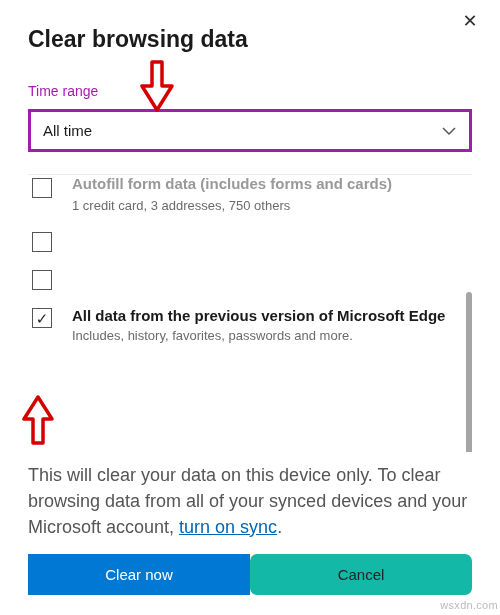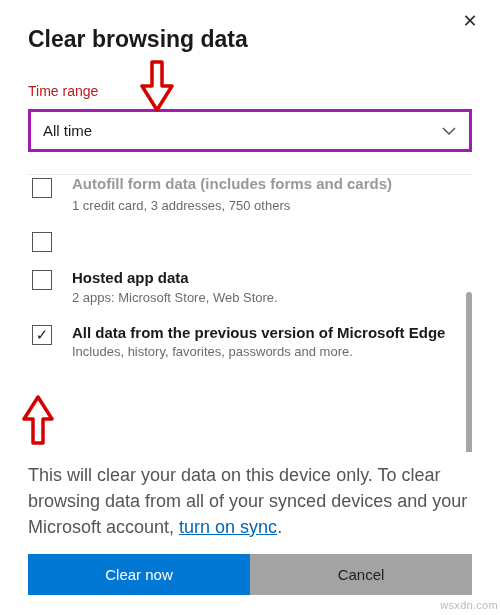--- a/index.html
+++ b/index.html
@@ -31,21 +31,21 @@
     text-align: center;
   }
   .title {
     font-size: 23px;
     font-weight: 600;
     margin-top: 8px;
     margin-bottom: 30px;
   }
   .label {
     font-size: 14px;
-    color: #b91c1c;
+    color: #a21caf;
     margin-bottom: 10px;
   }
   .select {
     border: 3px solid #a21caf;
     padding: 10px 12px;
     font-size: 15px;
     display: flex;
     justify-content: space-between;
     align-items: center;
     cursor: pointer;
@@ -130,21 +130,21 @@
   .btn {
     flex: 1;
     padding: 12px 0;
     font-size: 15px;
     text-align: center;
     border: none;
     cursor: pointer;
     font-family: inherit;
   }
   .btn-primary { background: #0078d4; color: #fff; }
-  .btn-secondary { background: #a3a3a3; color: #222; }
+  .btn-secondary { background: #14b8a6; color: #222; border-radius: 7px; }
 
   
   .arrow {
     position: absolute;
     pointer-events: none;
   }
   .arrow svg { display:block; }
   .watermark {
     position:absolute;
     right:2px;
@@ -183,24 +183,20 @@
         <div class="item-text">
           <div class="item-title">Autofill form data (includes forms and cards)</div>
           <div class="item-desc">1 credit card, 3 addresses, 750 others</div>
         </div>
       </div>
       <div class="item">
         <div class="checkbox"></div>
       </div>
       <div class="item">
         <div class="checkbox"></div>
-        <div class="item-text">
-          <div class="item-title">Hosted app data</div>
-          <div class="item-desc">2 apps: Microsoft Store, Web Store.</div>
-        </div>
       </div>
       <div class="item">
         <div class="checkbox">
           <span>✓</span>
         </div>
         <div class="item-text">
           <div class="item-title">All data from the previous version of Microsoft Edge</div>
           <div class="item-desc">Includes, history, favorites, passwords and more.</div>
         </div>
       </div>

